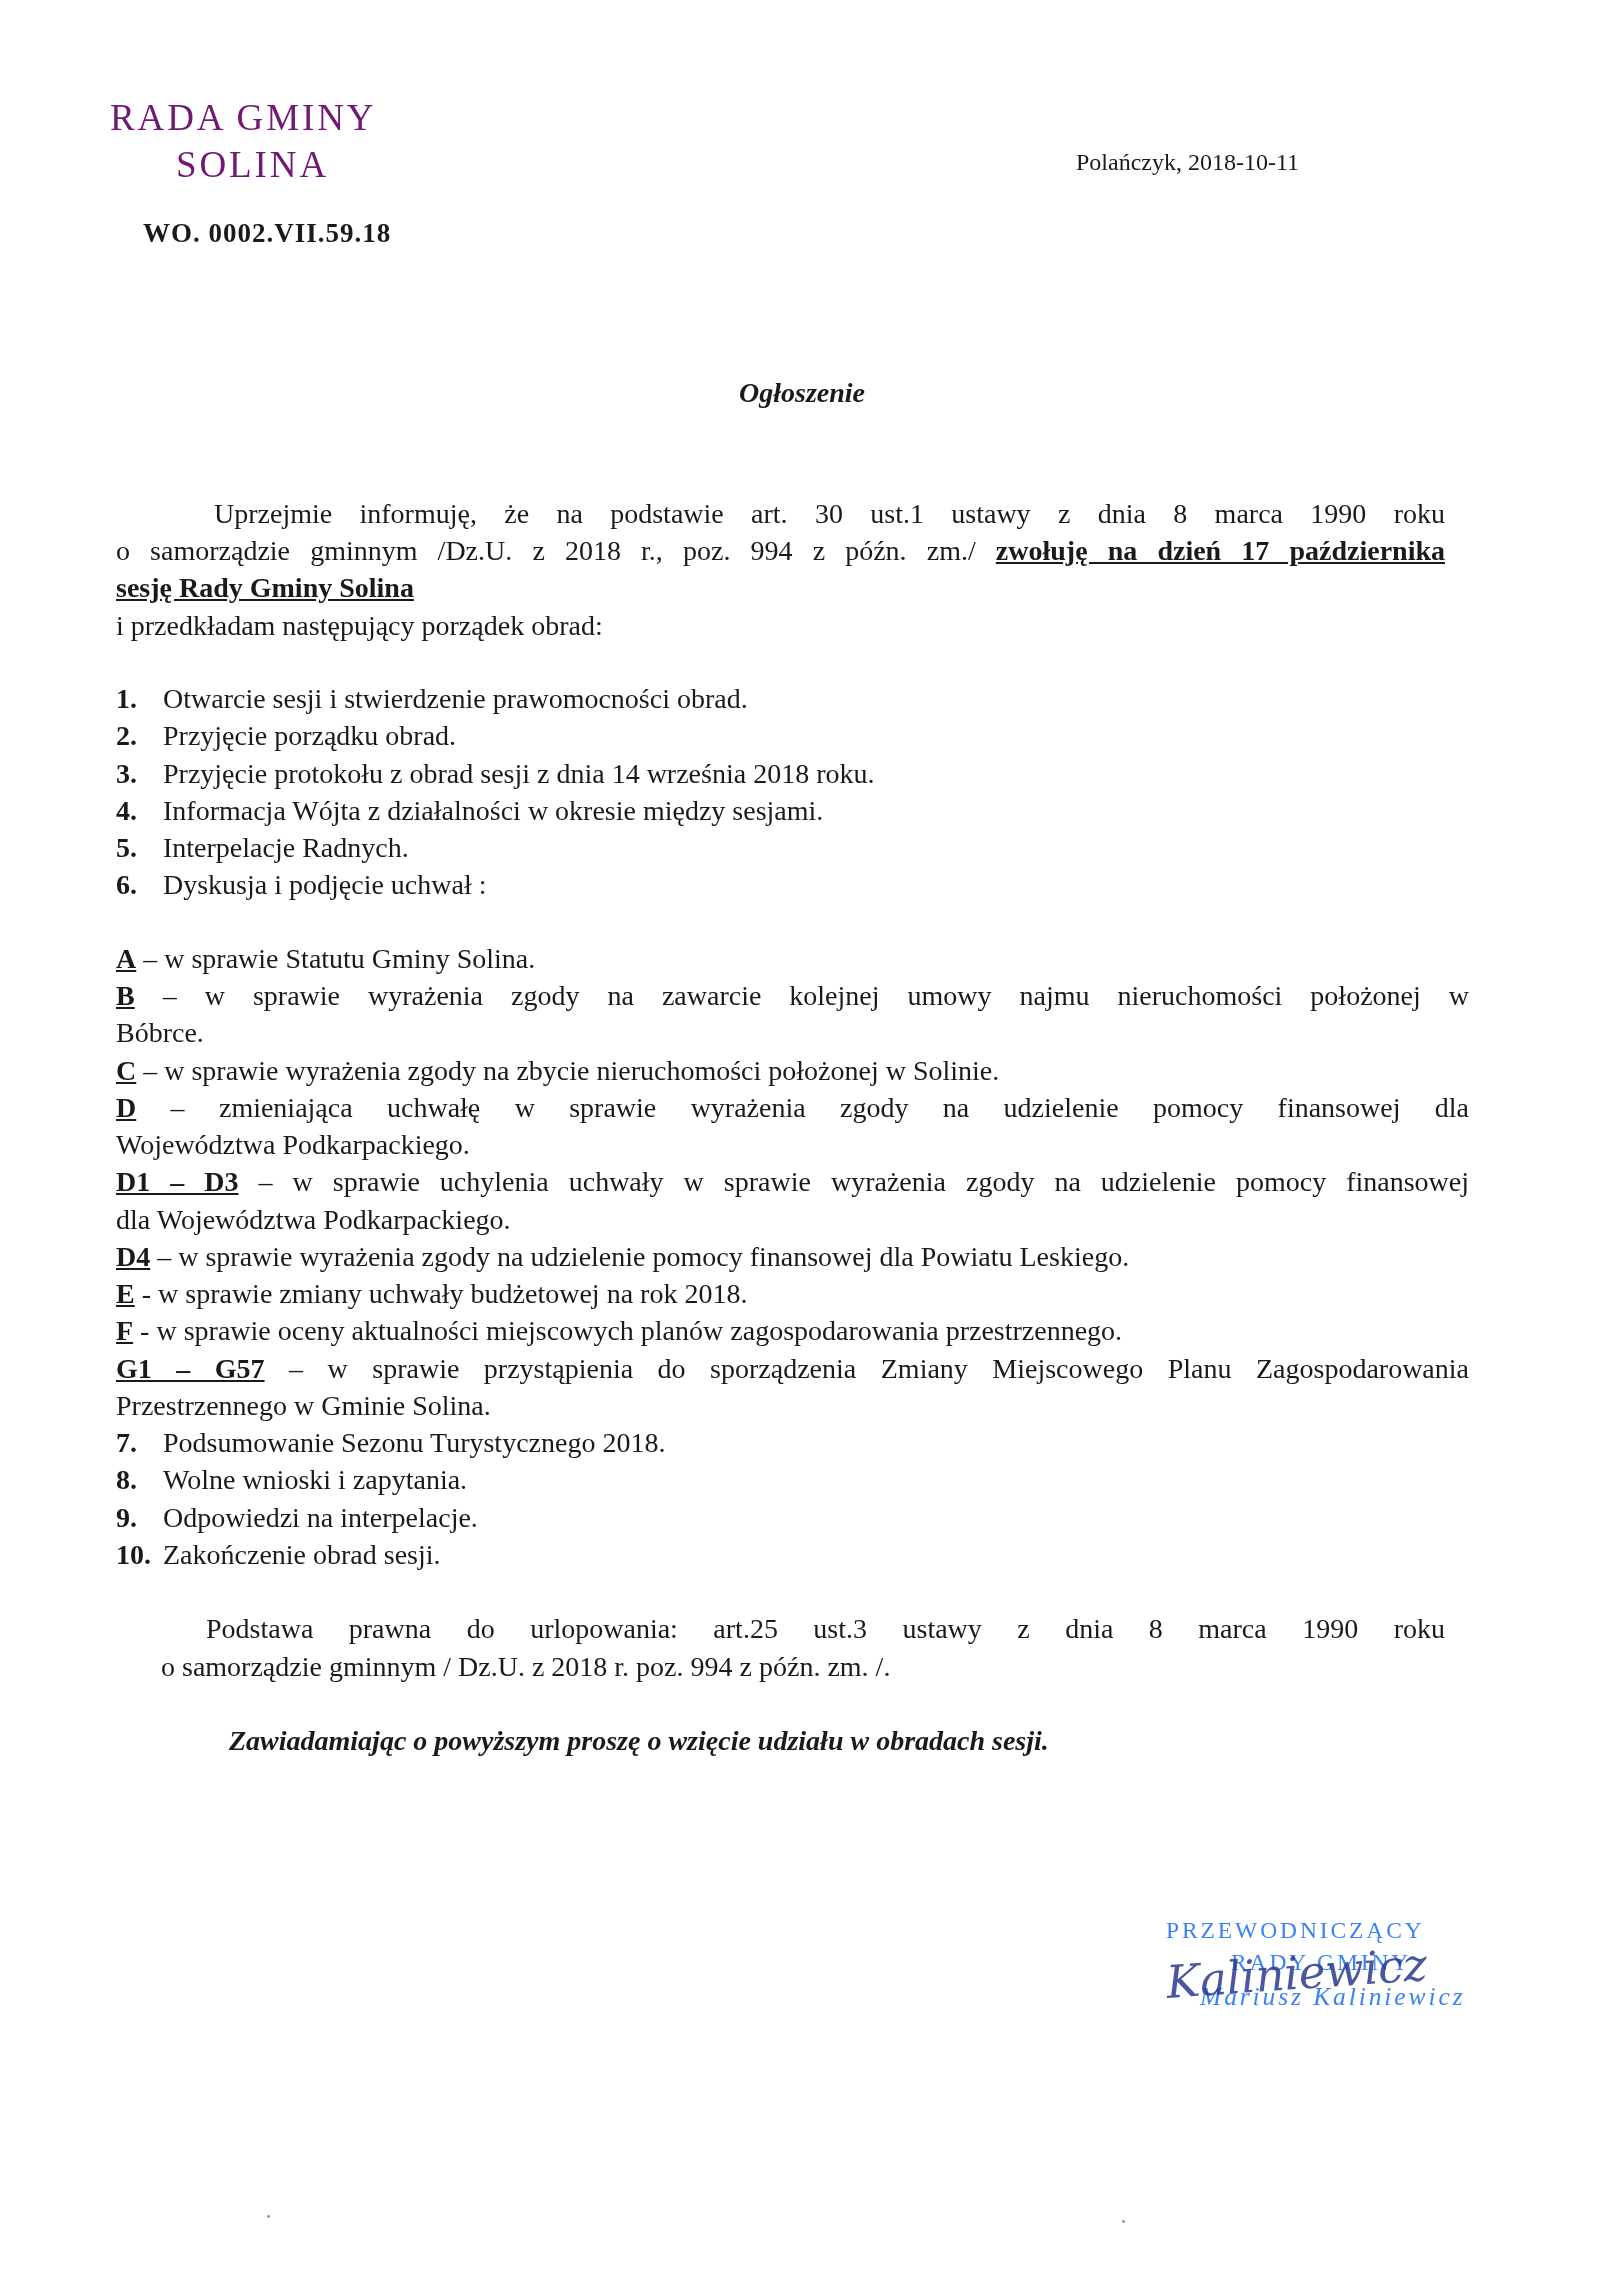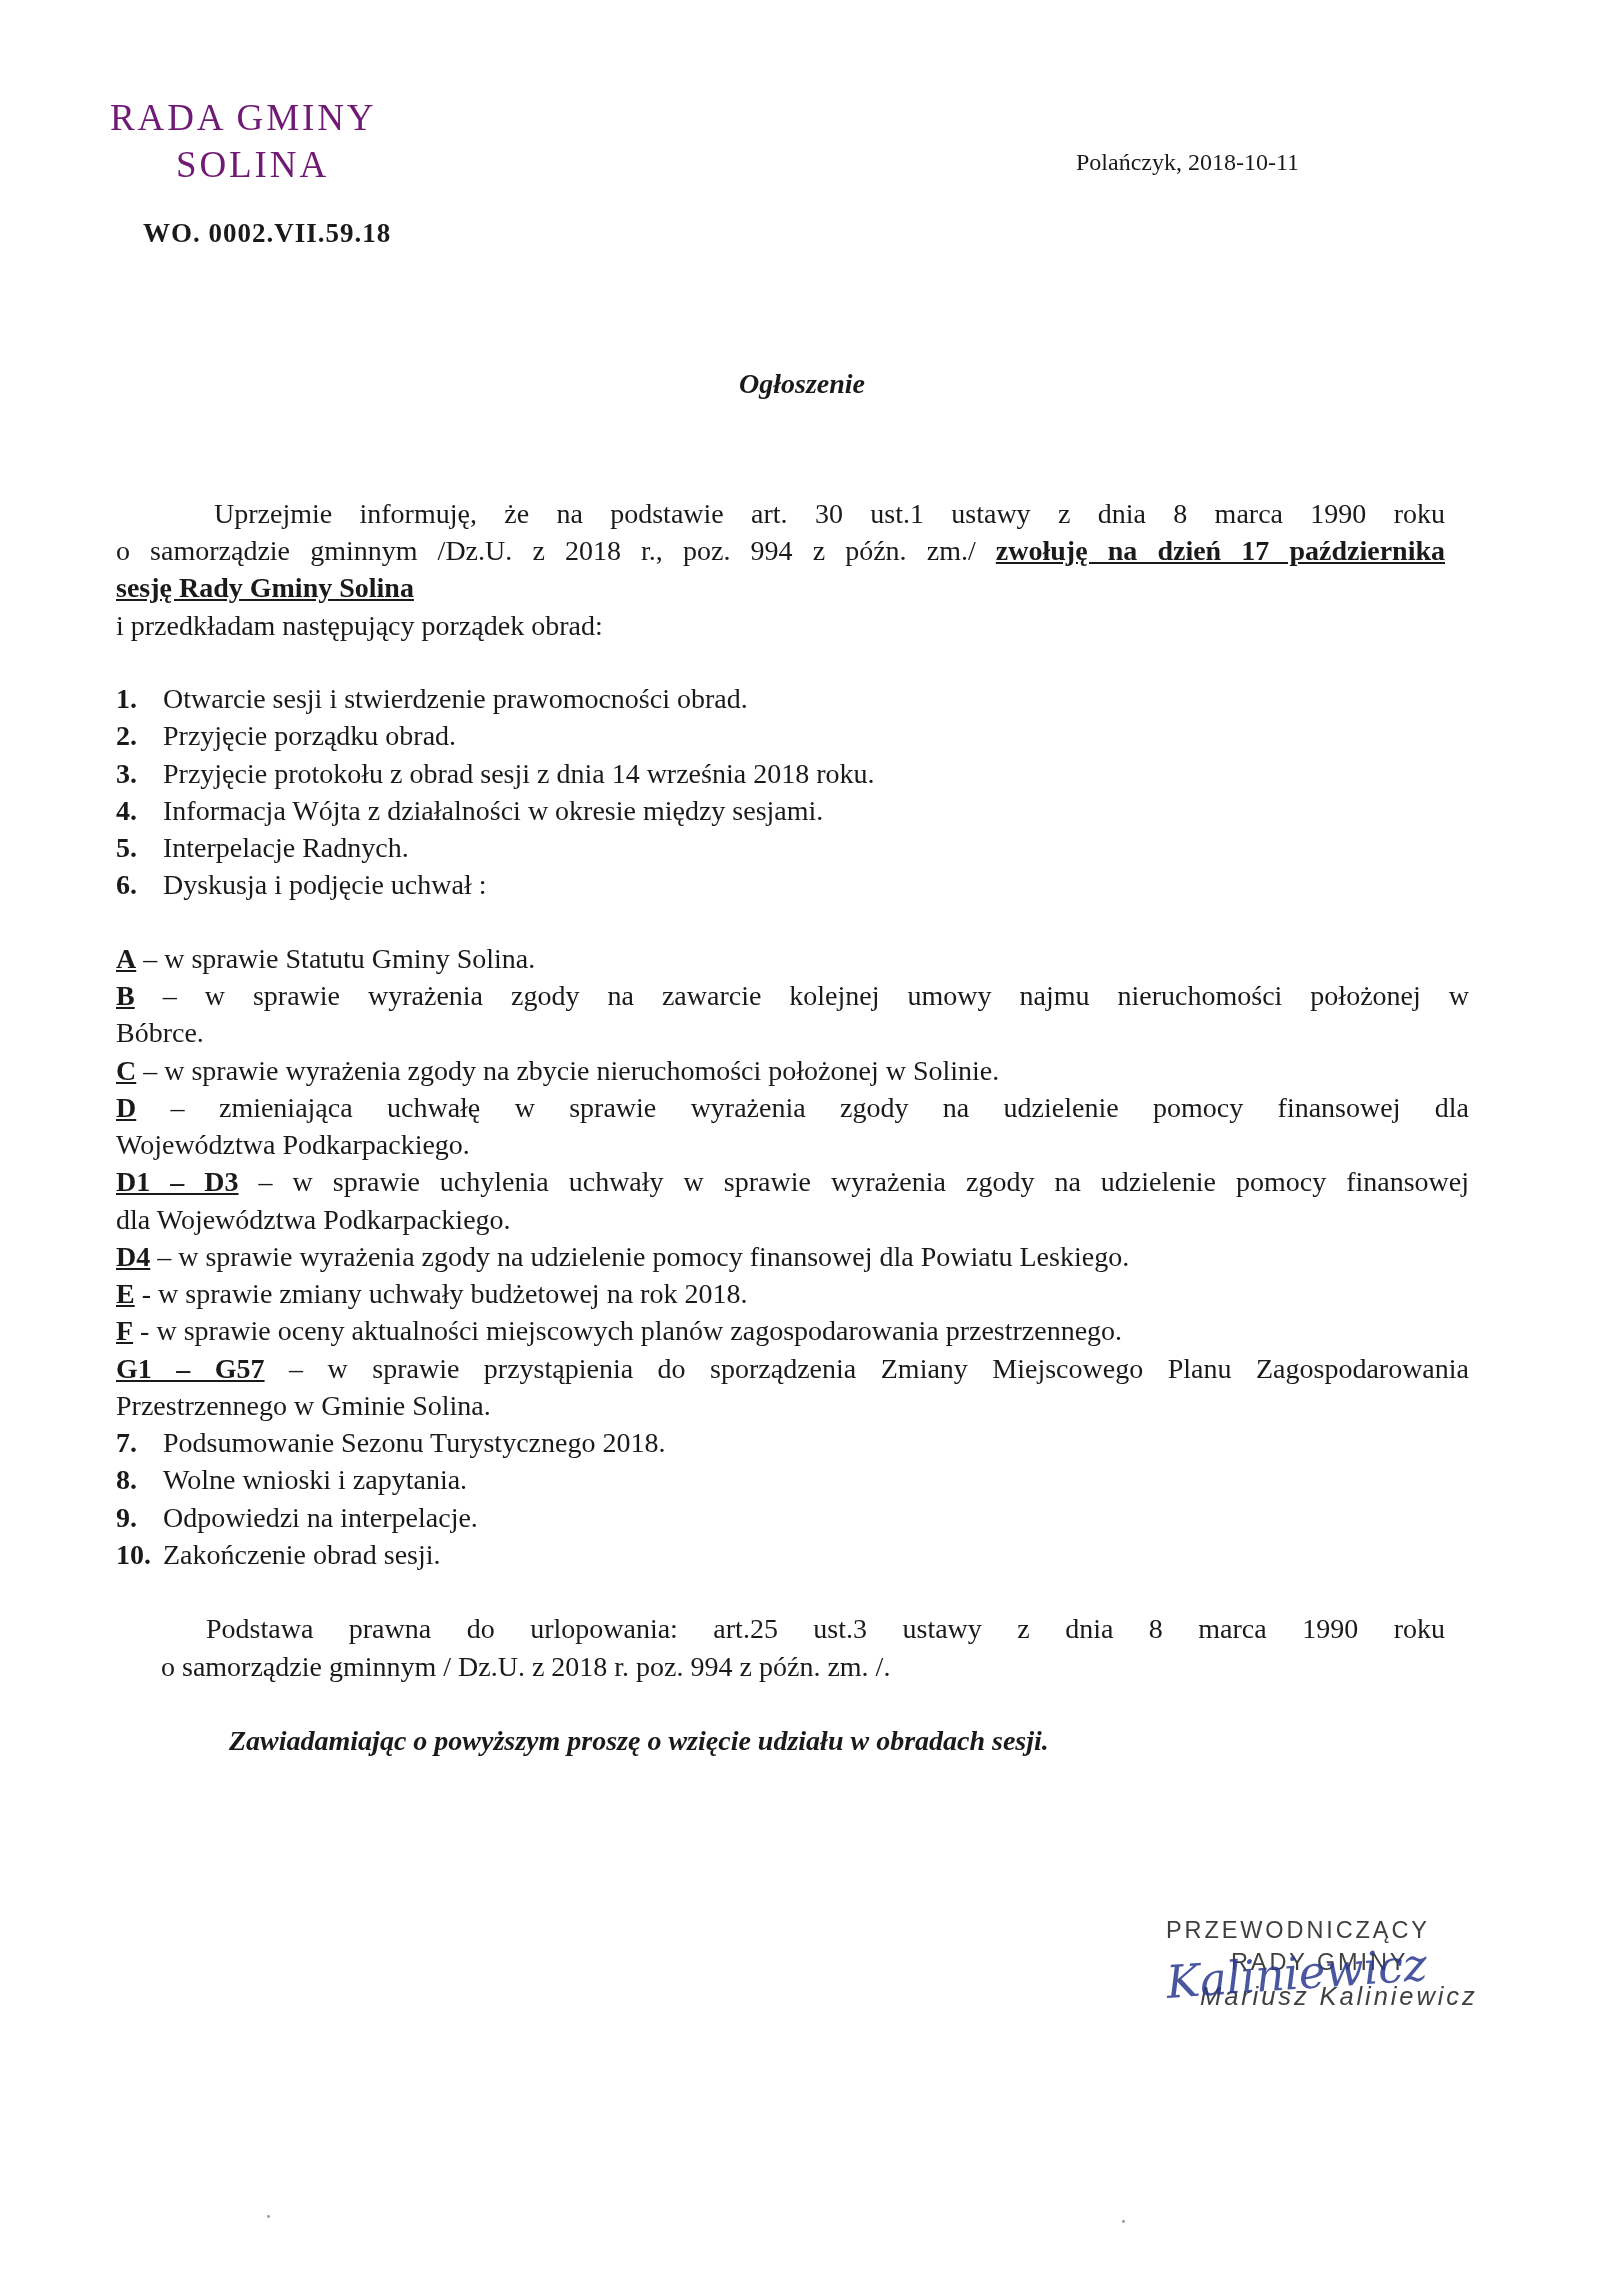--- a/index.html
+++ b/index.html
@@ -10,35 +10,35 @@
   .ref { font-weight: bold; font-size: 27px; letter-spacing: 1px; }
   .date { font-size: 24px; }
   .title { font-style: italic; font-weight: bold; font-size: 28px; }
   .body-line { font-size: 28px; }
   .just { text-align: justify; text-align-last: justify; white-space: normal; }
   .b { font-weight: bold; text-decoration: underline; }
   .u { text-decoration: underline; }
   sup { font-size: 16.7px; vertical-align: 10.8px; line-height: 0; }
   .item-num { font-weight: bold; display: inline-block; }
   .closing { font-style: italic; font-weight: bold; font-size: 28px; }
-  .stamp { color: #404040; font-family: Liberation Sans, sans-serif; letter-spacing: 2.9px; }
+  .stamp { color: #3b82f6; font-family: Liberation Serif, serif; letter-spacing: 2.9px; }
   .stamp-title { font-size: 23.5px; }
   .stamp-name { font-size: 25.5px; font-style: italic; }
   .signature { color: #2b3a8f; font-family: "DejaVu Serif", serif; font-style: italic; font-size: 45px; }
   .dot { width: 2.9px; height: 2.9px; background: #999; border-radius: 50%; }
 </style>
 </head>
 <body>
 
 <div class="abs org" style="left:110px; top:96px;">RADA GMINY</div>
 <div class="abs org" style="left:176px; top:143px;">SOLINA</div>
 <div class="abs ref" style="left:143px; top:218px;">WO. 0002.VII.59.18</div>
 <div class="abs date" style="left:1076px; top:149px;">Polańczyk, 2018-10-11</div>
 
-<div class="abs title" style="left:739px; top:368px;">Ogłoszenie</div>
+<div class="abs title" style="left:739px; top:377px;">Ogłoszenie</div>
 
 <div class="abs body-line just" style="left:214px; top:498px; width:1231px;">Uprzejmie informuję, że na podstawie art. 30 ust.1 ustawy z dnia 8 marca 1990 roku</div>
 <div class="abs body-line just" style="left:116px; top:535px; width:1329px;">
   <span>o samorządzie gminnym /Dz.U. z 2018 r., poz. 994 z późn. zm./</span>
   <span class="b u">zwołuję na dzień 17 października</span>
 </div>
 <div class="abs body-line" style="left:116px; top:572px; width:1329px; display:flex; justify-content:space-between;">
   <span class="b">sesję Rady Gminy Solina</span>
 </div>
 <div class="abs body-line" style="left:116px; top:610px;">i przedkładam następujący porządek obrad:</div>

